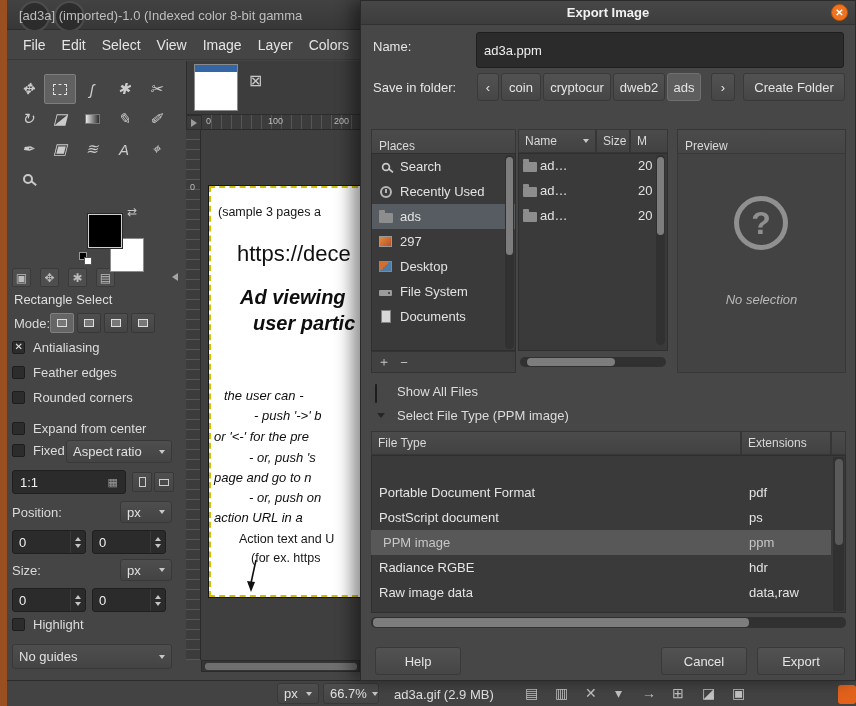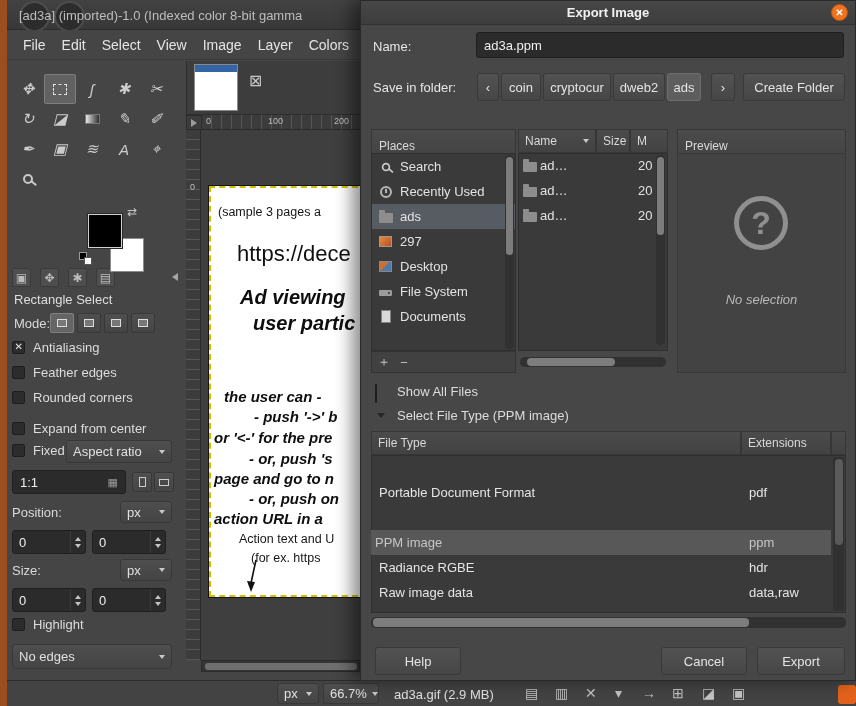--- a/index.html
+++ b/index.html
@@ -69,21 +69,21 @@
     background-image:repeating-linear-gradient(to right,transparent 0 9px,#565656 9px 10px)}
   .hruler .num{position:absolute;top:1px;font-size:9px;color:#bdbdbd}
   .vruler{left:186px;top:130px;width:15px;height:530px;background:#3c3c3c;border-right:1px solid #2a2a2a;
     background-image:repeating-linear-gradient(to bottom,transparent 0 9px,#565656 9px 10px)}
   .vruler .num{position:absolute;left:4px;font-size:9px;color:#bdbdbd}
   .viewport{left:201px;top:130px;width:159px;height:530px;background:#3f3f3f;overflow:hidden}
   .page{position:absolute;left:8px;top:56px;width:200px;height:411px;background:#fff;border:2px dashed #d2c000;box-shadow:0 0 0 1px rgba(0,0,0,.65)}
   .doc-sm{font-size:12.5px;color:#161616;white-space:nowrap;z-index:2}
   .doc-url{font-size:22px;color:#101010;white-space:nowrap;z-index:2}
   .doc-h{font-size:20px;font-weight:bold;font-style:italic;color:#0e0e0e;white-space:nowrap;z-index:2}
-  .doc-b{font-size:15px;font-weight:bold;font-style:italic;color:#0e0e0e;white-space:nowrap;z-index:2}
+  .doc-b{font-size:13px;font-weight:normal;font-style:italic;color:#0e0e0e;white-space:nowrap;z-index:2}
   .canvas-hsb{left:201px;top:660px;width:159px;height:12px;background:#353535;border:1px solid #2b2b2b}
   .canvas-hsb .thumb{position:absolute;left:3px;top:2px;width:152px;height:7px;background:#6f6f6f;border-radius:3px}
 
   
   .statusbar{left:7px;top:680px;width:849px;height:26px;background:#434343;border-top:1px solid #2c2c2c}
   .status-text{font-size:13px;color:#e0e0e0}
   .dock-ico{font-size:14px;color:#c3c3c3}
   .orange-sq{left:838px;top:685px;width:18px;height:19px;background:#e2621b;border-radius:3px}
 
   
@@ -305,21 +305,21 @@
         <i class="tri-up"></i>
         <i class="tri-dn"></i>
       </span>
   </div>
 
   <div class="ab cbrow" style="left:12px;top:617px">
     <span class="check"></span>
     <span class="cblabel">Highlight</span>
   </div>
   <div class="ab dd" style="left:12px;top:644px;width:160px;height:25px">
-    <span>No edges</span>
+    <span>No guides</span>
       <i class="tri"></i>
   </div>
 
   <span class="ab foot-ico" style="left:22px;top:686px">↓</span>
   <span class="ab foot-ico" style="left:62px;top:686px">↺</span>
   <span class="ab foot-ico" style="left:102px;top:686px">⊠</span>
   <span class="ab foot-ico" style="left:142px;top:686px">↻</span>
 
   <div class="ab canvas-top"></div>
   <div class="ab img-tab">
@@ -384,21 +384,21 @@
   <div class="ab orange-sq"></div>
 
   <div class="ab dialog">
     <div class="dlg-head">
       <span class="dlg-title">Export Image</span>
       <span class="close-btn"></span>
     </div>
 
     
     <span class="ab dlg-label" style="left:12px;top:38px">Name:</span>
-    <div class="ab input" style="left:115px;top:31px;width:368px;height:26px">
+    <div class="ab input" style="left:115px;top:31px;width:368px;height:36px">
       <span>ad3a.ppm</span>
     </div>
 
     
     <span class="ab dlg-label" style="left:12px;top:79px">Save in folder:</span>
     <div class="ab btn" style="left:116px;top:72px;width:22px;height:28px">
         <span>‹</span>
       </div>
     <div class="ab btn" style="left:140px;top:72px;width:40px;height:28px">
         <span>coin</span>
@@ -538,22 +538,26 @@
       </div>
     <div class="ab th" style="left:380px;top:430px;width:90px;height:24px">
         <span>Extensions</span>
       </div>
     <div class="ab th" style="left:470px;top:430px;width:15px;height:24px"></div>
     <div class="ab listbox" style="left:10px;top:454px;width:475px;height:158px"></div>
     <div class="ft-row" style="left:10px;top:479px">
       <span style="padding-left:8px">Portable Document Format</span>
       <span class="ft-ext">pdf</span>
     </div>
+    <div class="ft-row" style="left:10px;top:504px">
+      <span style="padding-left:8px">PostScript document</span>
+      <span class="ft-ext">ps</span>
+    </div>
     <div class="ft-row sel" style="left:10px;top:529px">
-      <span style="padding-left:4px">PPM image</span>
+      <span style="padding-left:12px">PPM image</span>
       <span class="ft-ext">ppm</span>
     </div>
     <div class="ft-row" style="left:10px;top:554px">
       <span style="padding-left:8px">Radiance RGBE</span>
       <span class="ft-ext">hdr</span>
     </div>
     <div class="ft-row" style="left:10px;top:579px">
       <span style="padding-left:8px" able="false">Raw image data</span>
       <span class="ft-ext">data,raw</span>
     </div>

